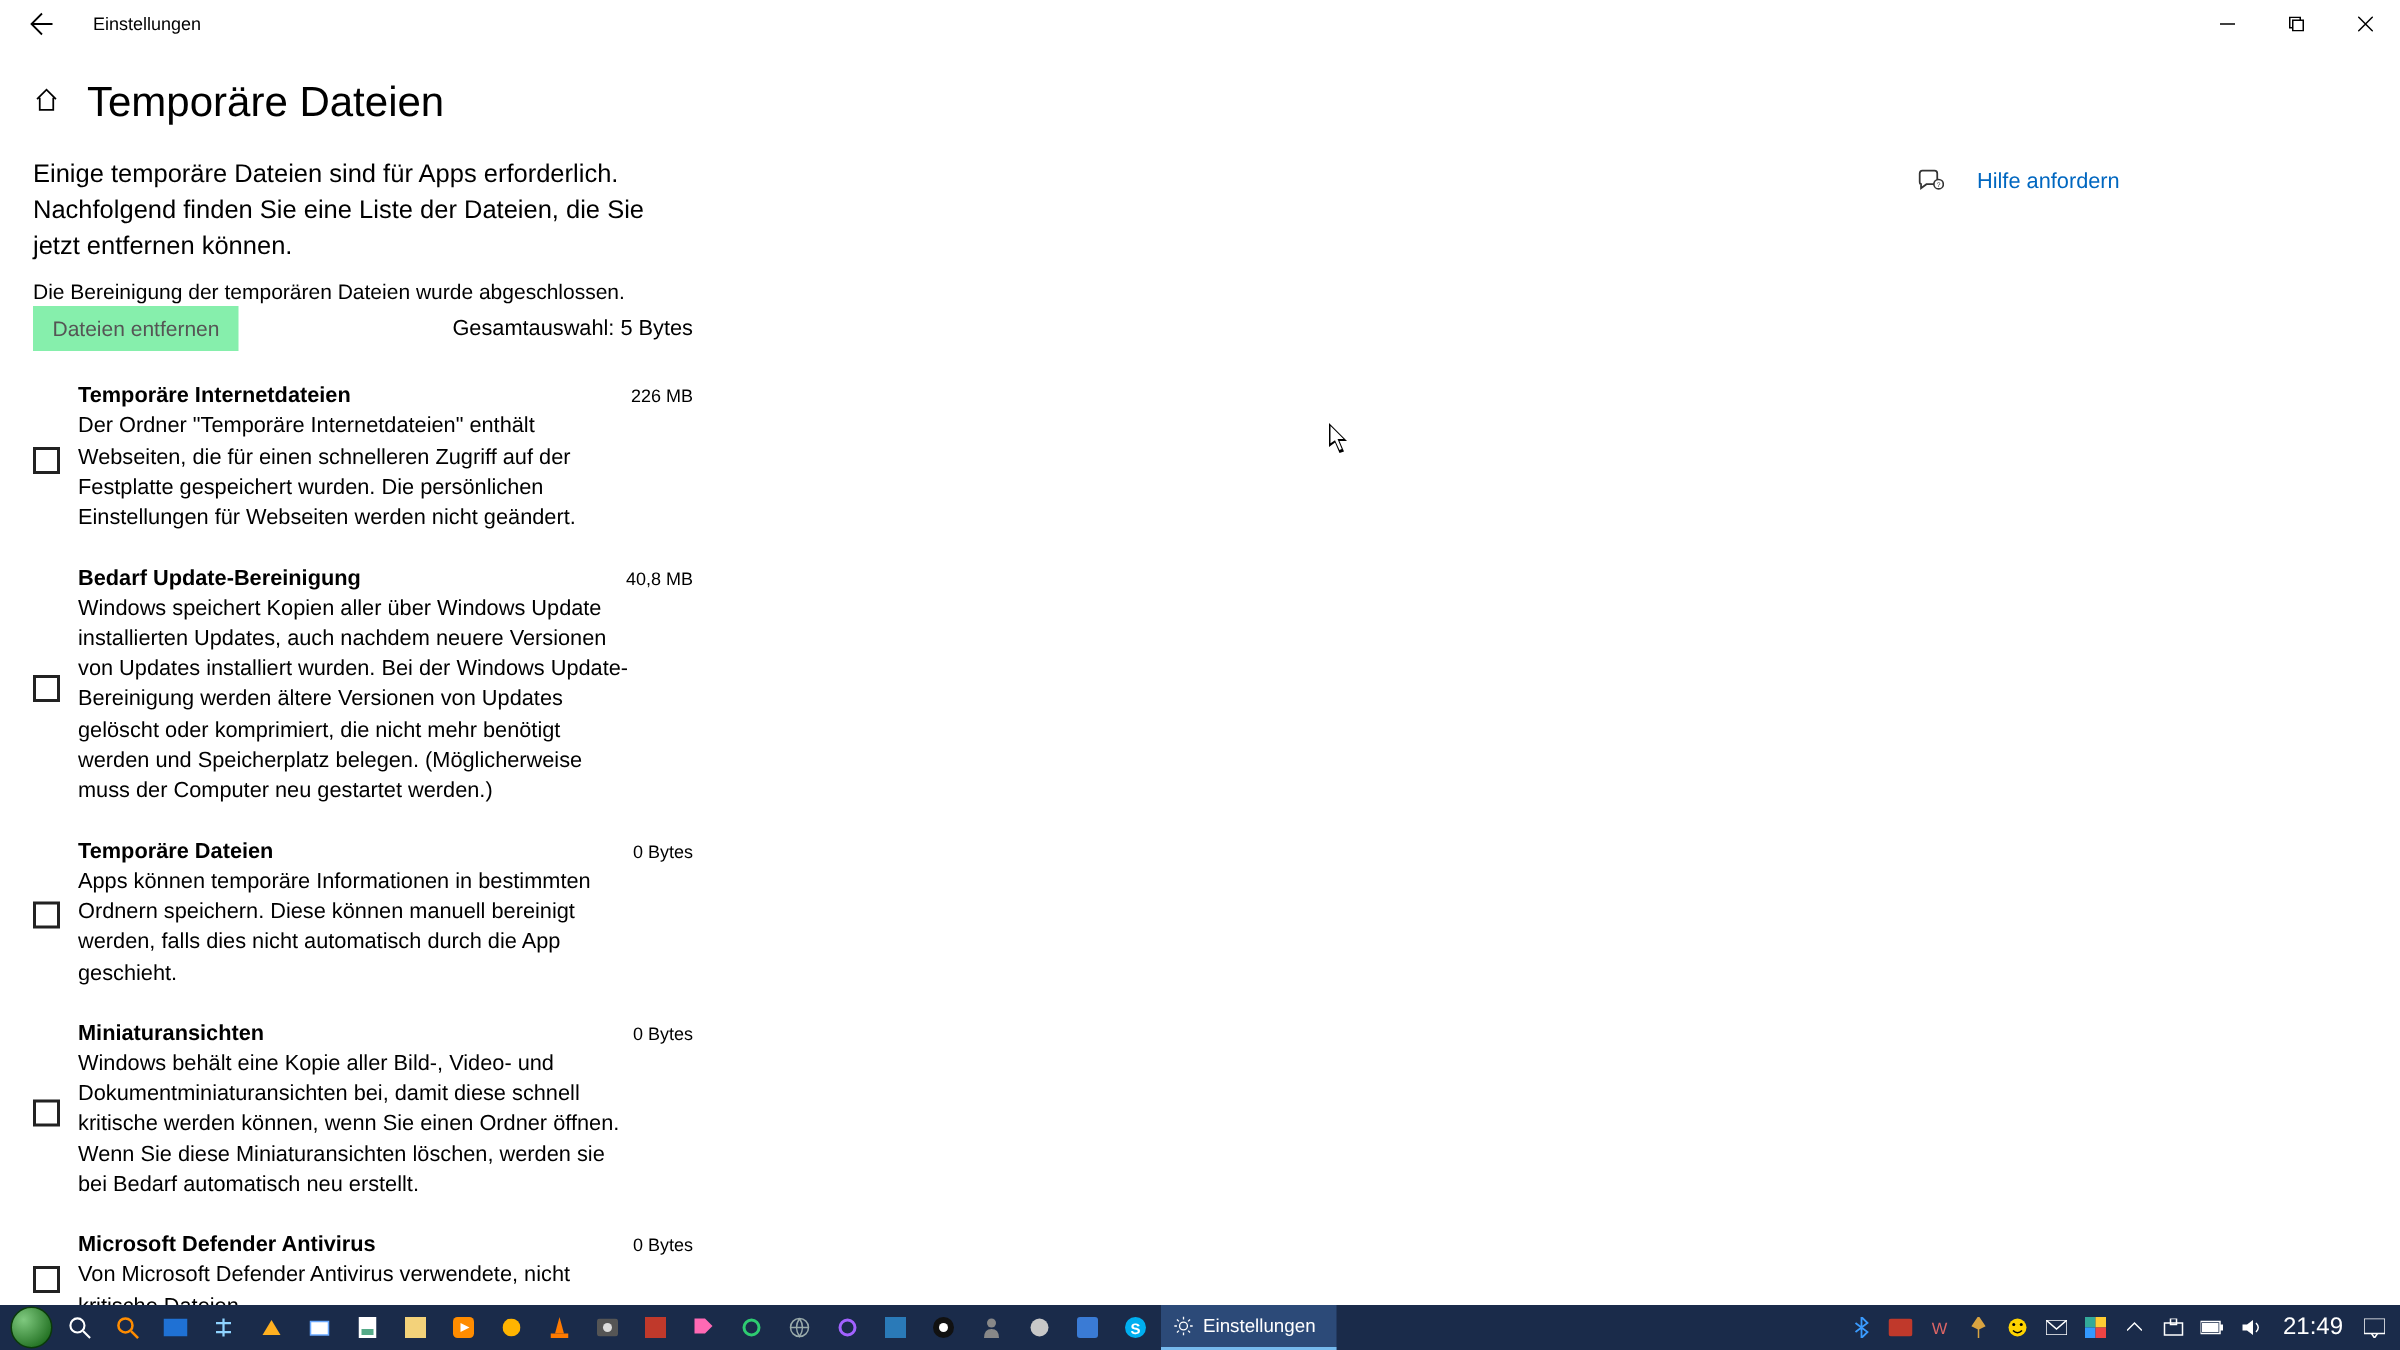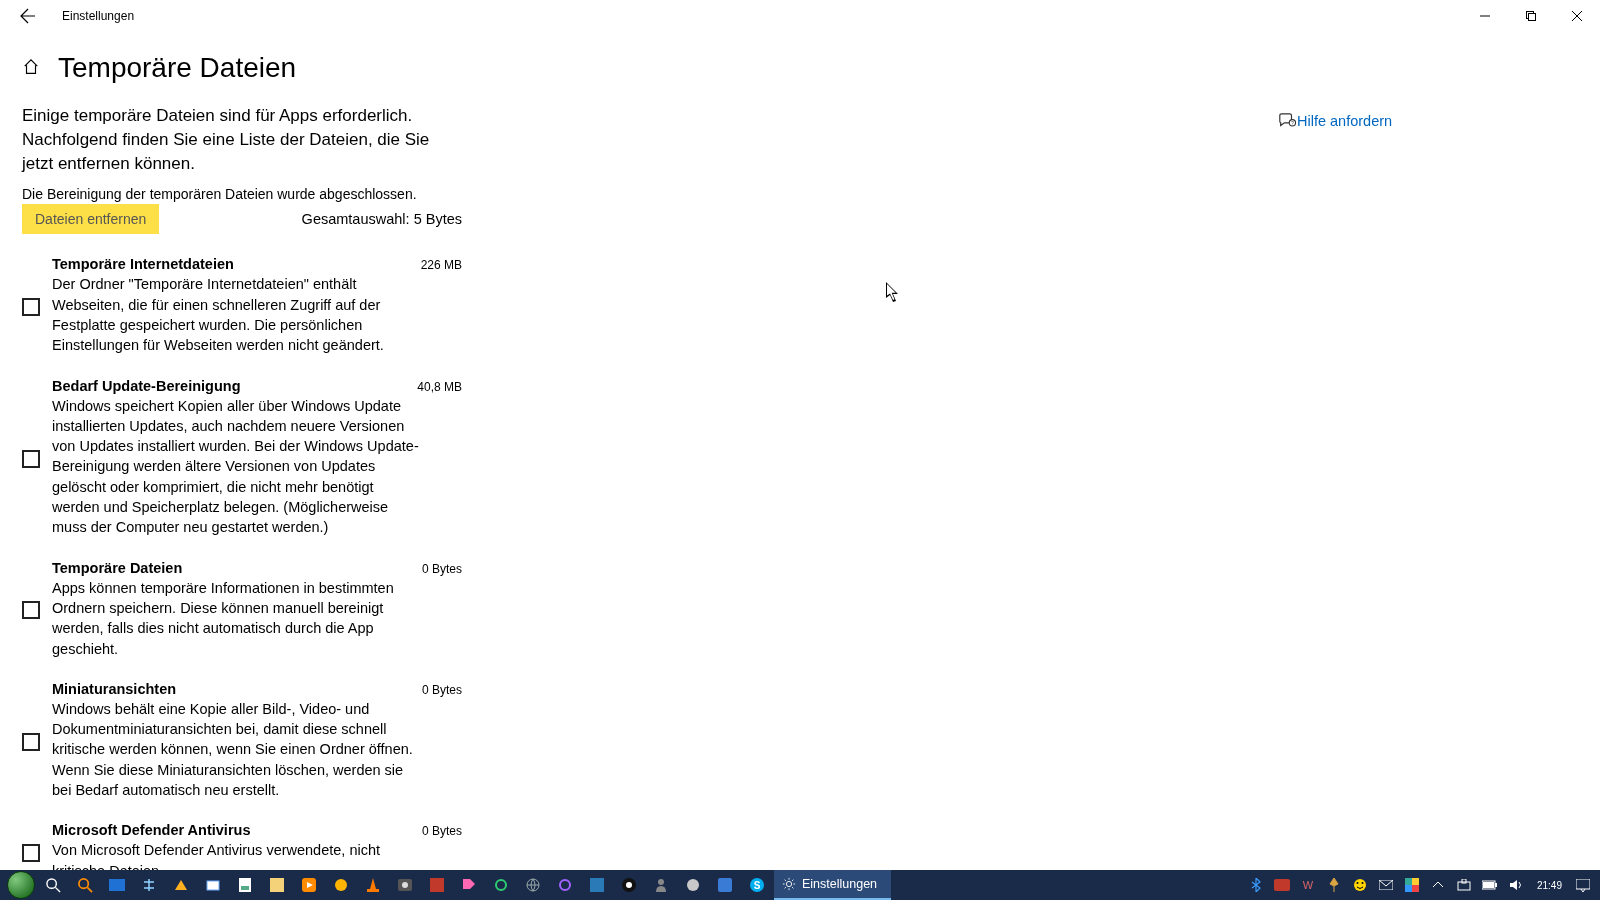--- a/index.html
+++ b/index.html
@@ -71,21 +71,21 @@
   .status {
     font-size: 14px;
     margin-bottom: 2px;
   }
   .row-actions {
     display: flex;
     align-items: center;
     margin-bottom: 22px;
   }
   .btn-remove {
-    background: #fde047;
+    background: #86efac;
     border: none;
     padding: 7px 13px;
     font-size: 14px;
     font-family: inherit;
     color: #555;
     cursor: default;
   }
   .total {
     margin-left: auto;
     font-size: 14.5px;
@@ -137,21 +137,21 @@
     width: 300px;
     padding-right: 50px;
     padding-top: 8px;
   }
   .help-link {
     display: flex;
     align-items: center;
     color: #0067c0;
     cursor: pointer;
     font-size: 14.5px;
-    gap: 1px;
+    gap: 22px;
   }
   .taskbar {
     position: absolute;
     left: 0;
     right: 0;
     bottom: 0;
     height: 30px;
     background: #1a2b4a;
     display: flex;
     align-items: center;
@@ -190,21 +190,21 @@
     height: 28px;
     display: flex;
     align-items: center;
     justify-content: center;
     color: #fff;
     font-size: 12px;
     cursor: pointer;
   }
   .clock {
     color: #fff;
-    font-size: 10px;
+    font-size: 16px;
     padding: 0 6px;
   }
   .cursor {
     position: absolute;
     left: 886px;
     top: 282px;
     pointer-events: none;
     z-index: 999;
   }
   .start-orb {

